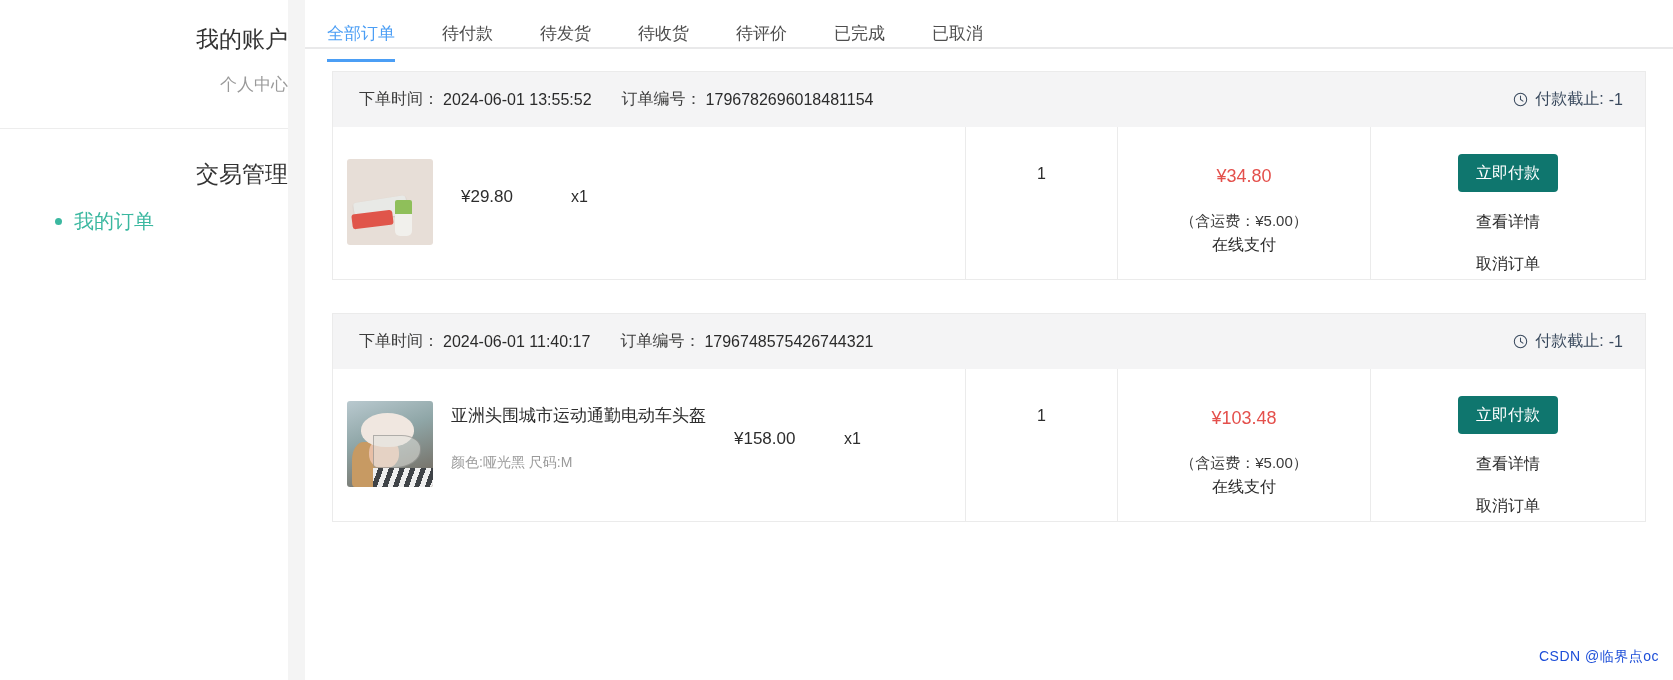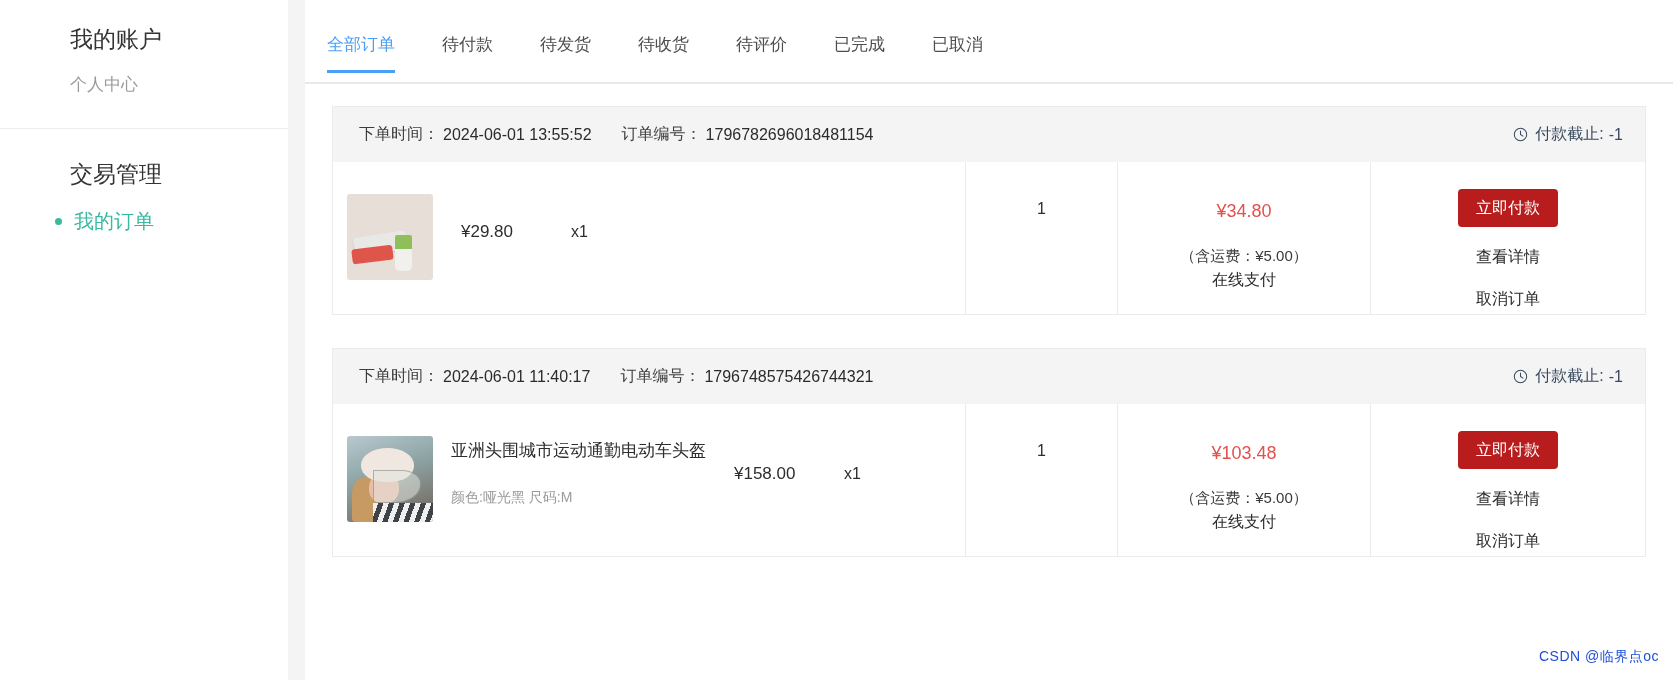--- a/index.html
+++ b/index.html
@@ -10,21 +10,21 @@
     overflow: hidden;
   }
   .page { display: flex; width: 1673px; height: 680px; position: relative; }
 
   
   .sidebar {
     width: 288px; flex: 0 0 288px;
     background: #ffffff;
     padding-top: 10px;
   }
-  .side-block { padding: 12px 0 22px 0; }
+  .side-block { padding: 12px 0 22px 0; text-align: right; }
   .side-block.first { border-bottom: 1px solid #ededed; padding-bottom: 30px; }
   .side-title {
     font-size: 23px; color: #333333; font-weight: 400;
     padding-left: 70px; line-height: 34px;
   }
   .side-sub {
     font-size: 17px; color: #9a9a9a; font-weight: 400;
     padding-left: 70px; margin-top: 16px; line-height: 26px;
   }
   .side-block.second { padding-top: 28px; }
@@ -39,24 +39,24 @@
   }
   .side-link-label { color: #3bb8a0; }
 
   
   .gutter { width: 17px; flex: 0 0 17px; background: #f4f4f4; }
 
   
   .main { flex: 1 1 auto; background: #ffffff; position: relative; }
 
   .tabs {
-    display: flex; align-items: center;
+    display: flex; align-items: flex-start;
     padding: 16px 0 0 22px;
     border-bottom: 2px solid #e9e9ea;
-    height: 84px;
+    height: 49px;
   }
   .tab {
     font-size: 17px; color: #4e4e4e; line-height: 24px;
     padding: 6px 0 14px 0; margin-right: 47px;
     position: relative; white-space: nowrap; cursor: pointer;
   }
   .tab.active { color: #4b9ef5; }
   .tab.active::after {
     content: ""; position: absolute;
     left: 0; right: 0; bottom: -2px; height: 3px;
@@ -112,21 +112,21 @@
     border-left: 1px solid #ebebeb;
     display: flex; flex-direction: column; align-items: center;
   }
   .col-count { flex: 0 0 152px; padding-top: 38px; font-size: 16px; color: #2d2d2d; }
   .col-total { flex: 0 0 253px; padding-top: 36px; }
   .total-amt { font-size: 18px; color: #e4504c; line-height: 26px; }
   .total-ship { font-size: 15px; color: #3a3a3a; margin-top: 20px; line-height: 24px; }
   .total-pay { font-size: 16px; color: #2d2d2d; line-height: 24px; }
   .col-actions { flex: 1 1 auto; padding-top: 27px; }
   .btn-pay {
-    background: #b91c1c; color: #fff; border: none; border-radius: 4px;
+    background: #0f766e; color: #fff; border: none; border-radius: 4px;
     font-size: 16px; padding: 8px 18px; cursor: pointer;
     font-family: inherit; line-height: 22px;
   }
   .act-link {
     font-size: 16px; color: #2d2d2d; margin-top: 18px; cursor: pointer; line-height: 24px;
   }
 
   .watermark {
     position: absolute; right: 14px; bottom: 14px;
     font-size: 14px; color: #1d4ed8; letter-spacing: .5px;

